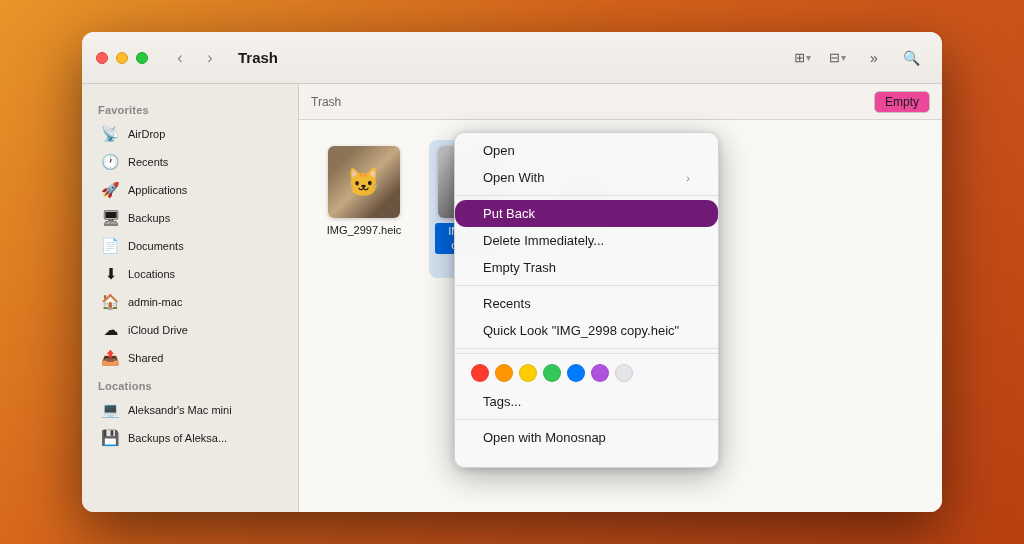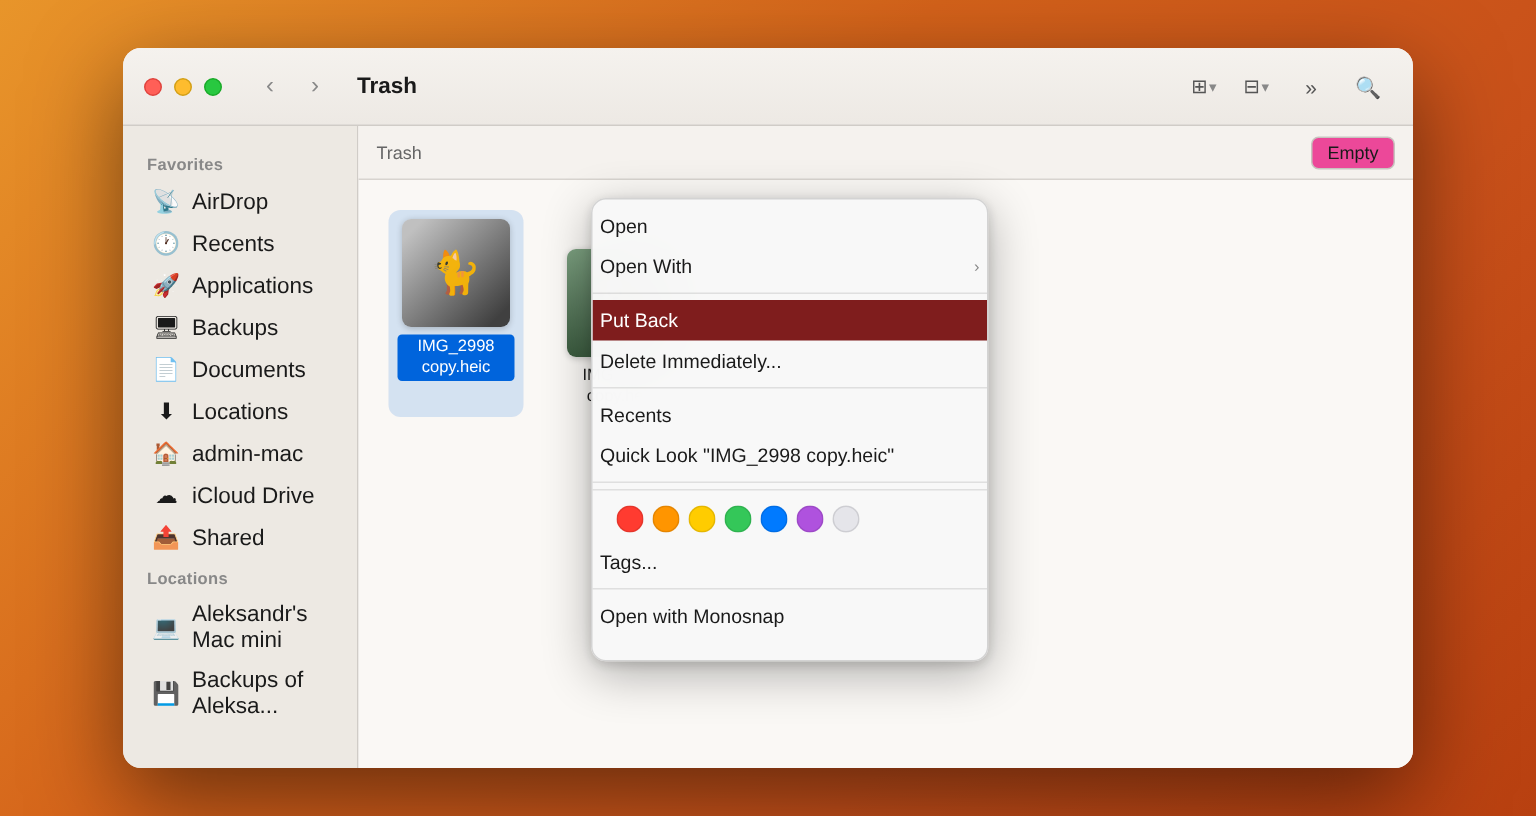--- a/index.html
+++ b/index.html
@@ -104,21 +104,21 @@
       font-size: 13px;
     }
     
     .content-area {
       display: flex;
       flex: 1;
       overflow: hidden;
     }
     
     .sidebar {
-      width: 157px;
+      width: 217px;
       background: rgba(236,232,226,0.9);
       border-right: 1px solid #d0ccc7;
       padding: 12px 0;
       overflow-y: auto;
       flex-shrink: 0;
     }
     .sidebar-section-label {
       font-size: 11px;
       font-weight: 600;
       color: #888;
@@ -139,21 +139,21 @@
     }
     .sidebar-icon {
       width: 18px;
       height: 18px;
       display: flex;
       align-items: center;
       justify-content: center;
       font-size: 15px;
       flex-shrink: 0;
     }
-    .sidebar-label { font-size: 15px; }
+    .sidebar-label { font-size: 11px; }
     
     .main-area {
       flex: 1;
       display: flex;
       flex-direction: column;
       background: #faf8f5;
       position: relative;
     }
     .finder-toolbar {
       height: 36px;
@@ -269,29 +269,30 @@
       border: 1px solid rgba(0,0,0,0.15);
       border-radius: 10px;
       box-shadow: 0 8px 32px rgba(0,0,0,0.3), 0 2px 8px rgba(0,0,0,0.15);
       z-index: 100;
       padding: 4px 0;
       overflow: hidden;
     }
     .ctx-item {
       display: flex;
       align-items: center;
-      padding: 6px 5px;
+      padding: 6px 28px;
       font-size: 13px;
       color: #1a1a1a;
       cursor: pointer;
       position: relative;
     }
     .ctx-item.highlighted {
-      background: #7f1d1d;
+      background: #701a75;
       color: white;
+      border-radius: 11px;
     }
     .ctx-item .chevron {
       margin-left: auto;
       font-size: 11px;
       color: #888;
     }
     .ctx-separator {
       height: 1px;
       background: rgba(0,0,0,0.1);
       margin: 4px 0;
@@ -397,20 +398,24 @@
     </div>
 
     <div class="main-area">
 
       <div class="finder-toolbar">
         <span class="finder-toolbar-label">Trash</span>
         <button class="empty-btn">Empty</button>
       </div>
 
       <div class="files-grid">
+        <div class="file-item">
+          <div class="file-thumb photo-cat1"></div>
+          <span class="file-name">IMG_2997.heic</span>
+        </div>
         <div class="file-item selected">
           <div class="file-thumb photo-cat2"></div>
           <span class="file-name">IMG_2998 copy.heic</span>
         </div>
         <div class="file-item" style="margin-top: 20px; align-self: flex-start;">
           <div class="file-thumb photo-cat3"></div>
           <span class="file-name">IMG_3001 copy.heic</span>
         </div>
       </div>
 
@@ -421,20 +426,23 @@
         <div class="ctx-item">
           <span class="ctx-item-label">Open With</span>
           <span class="chevron">›</span>
         </div>
         <div class="ctx-separator"></div>
         <div class="ctx-item highlighted">
           <span class="ctx-item-label">Put Back</span>
         </div>
         <div class="ctx-item">
           <span class="ctx-item-label">Delete Immediately...</span>
+        </div>
+        <div class="ctx-item">
+          <span class="ctx-item-label">Empty Trash</span>
         </div>
         <div class="ctx-separator"></div>
         <div class="ctx-item">
           <span class="ctx-item-label">Recents</span>
         </div>
         <div class="ctx-item">
           <span class="ctx-item-label">Quick Look "IMG_2998 copy.heic"</span>
         </div>
         <div class="ctx-separator"></div>
         <div class="ctx-separator"></div>

